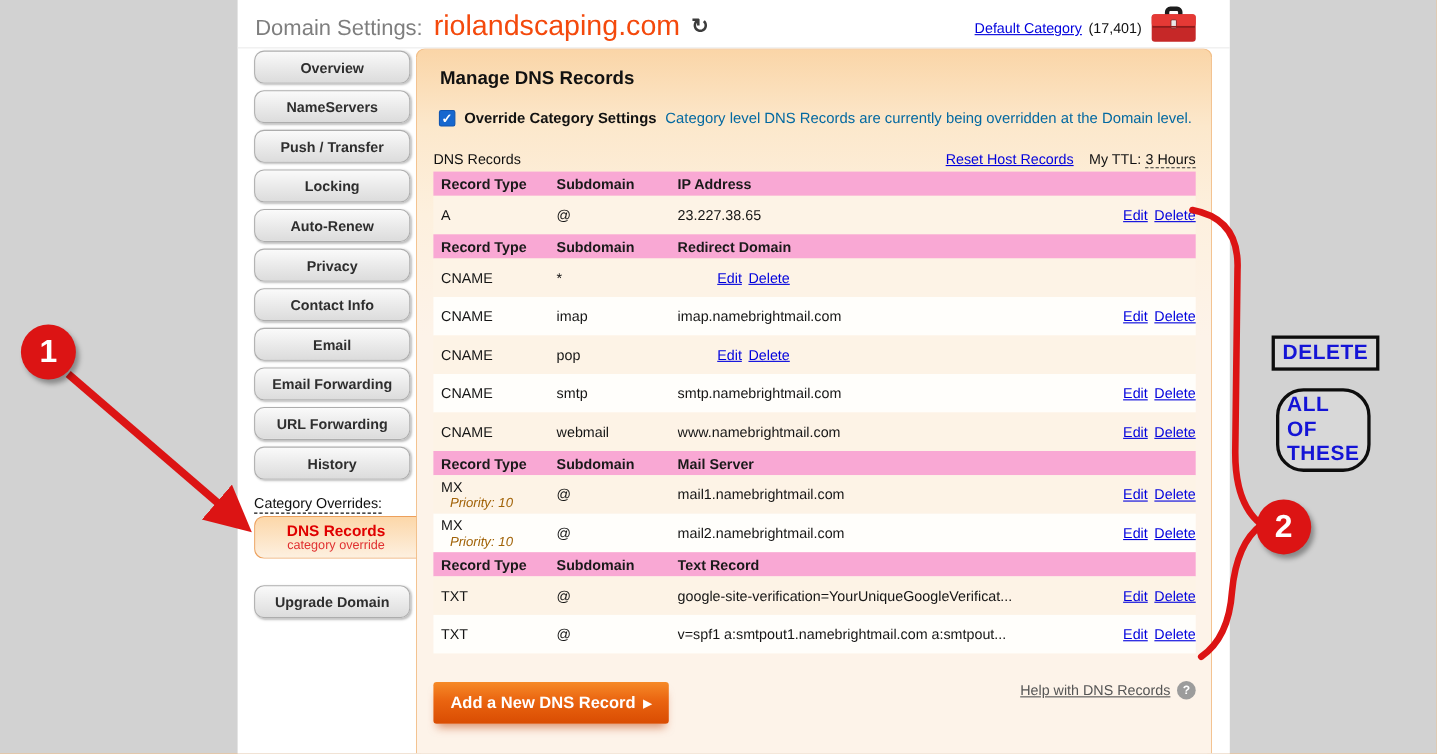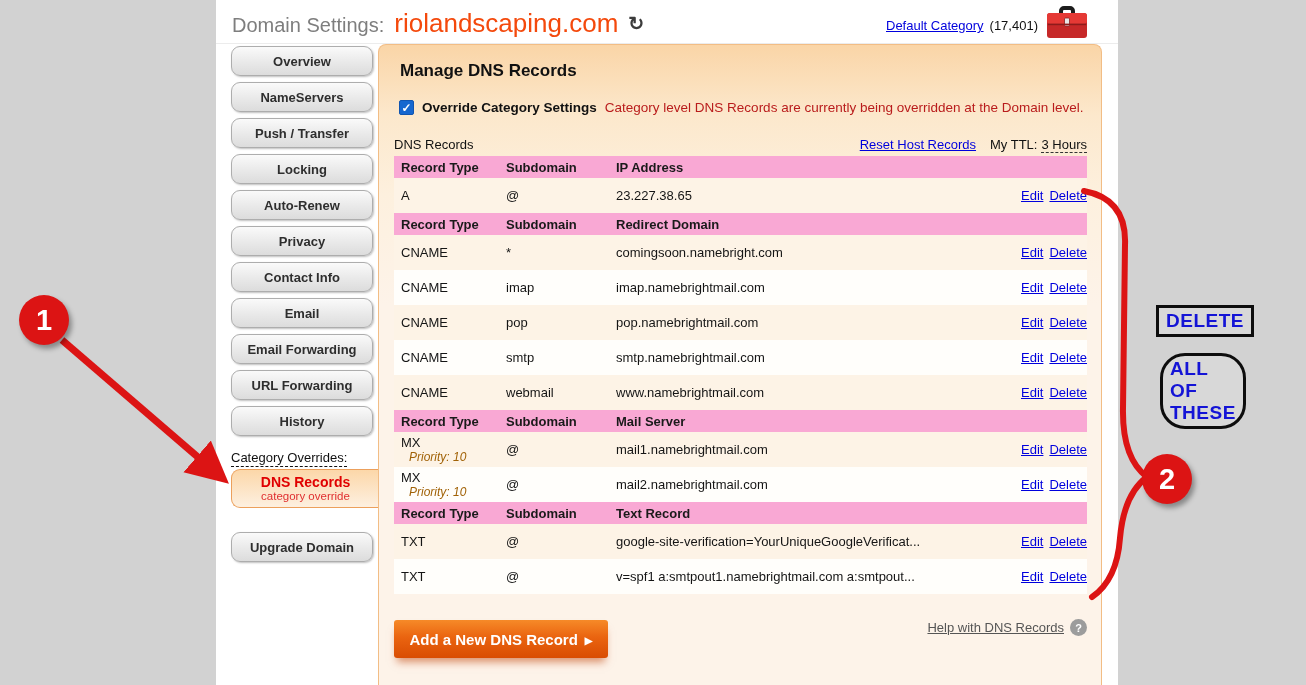--- a/index.html
+++ b/index.html
@@ -38,21 +38,21 @@
   
   .panel { position:absolute; left:378px; top:44px; width:724px; height:641px;
     border:1px solid #f2bd85; border-bottom:none; border-radius:8px 8px 0 0;
     background:linear-gradient(#fad5a7 0px,#fce8cc 70px,#fdf0de 150px,#fdf3e9 260px,#fdf3e9 100%); }
   .panel-title { position:absolute; left:400px; top:61px; font-size:17px; font-weight:bold; color:#111; }
   .ovr-row { position:absolute; left:399px; top:100px; display:flex; align-items:center; gap:8px; font-size:13.5px; }
   .chk { width:15px; height:15px; background:#1667cf; border:1px solid #1155b0; border-radius:2px;
     color:#fff; font-size:12px; font-weight:bold; display:flex; align-items:center; justify-content:center;
     line-height:1; cursor:pointer; }
   .ovr-label { font-weight:bold; color:#111; }
-  .ovr-warn { color:#b91c1c; }
+  .ovr-warn { color:#0369a1; }
   .tbl-meta { position:absolute; left:394px; top:137px; width:693px; display:flex; align-items:baseline; font-size:13px; color:#111; }
   .tbl-meta .spacer { flex:1; }
   .reset-link { color:#0000dd; text-decoration:underline; margin-right:14px; cursor:pointer; }
   .ttl-label { color:#111; }
   .ttl-value { border-bottom:1px dashed #333; margin-left:4px; cursor:pointer; }
 
   
   .tbl { position:absolute; left:394px; top:156px; width:693px; }
   .t-header { display:flex; align-items:center; height:22px; background:#f9a8d4;
     font-size:13px; font-weight:bold; color:#1a1a1a; }
@@ -190,37 +190,35 @@
         <div class="c-type">Record Type</div>
         <div class="c-sub">Subdomain</div>
         <div class="c-val">Redirect Domain</div>
         <div class="c-act"></div>
       </div>
       <div class="t-row">
         <div class="c-type">
           <div>CNAME</div>
         </div>
         <div class="c-sub">*</div>
-        <div class="c-val">comingsoon.namebright.com</div>
         <div class="c-act"><a class="lnk">Edit</a><a class="lnk">Delete</a></div>
       </div>
       <div class="t-row alt">
         <div class="c-type">
           <div>CNAME</div>
         </div>
         <div class="c-sub">imap</div>
         <div class="c-val">imap.namebrightmail.com</div>
         <div class="c-act"><a class="lnk">Edit</a><a class="lnk">Delete</a></div>
       </div>
       <div class="t-row">
         <div class="c-type">
           <div>CNAME</div>
         </div>
         <div class="c-sub">pop</div>
-        <div class="c-val">pop.namebrightmail.com</div>
         <div class="c-act"><a class="lnk">Edit</a><a class="lnk">Delete</a></div>
       </div>
       <div class="t-row alt">
         <div class="c-type">
           <div>CNAME</div>
         </div>
         <div class="c-sub">smtp</div>
         <div class="c-val">smtp.namebrightmail.com</div>
         <div class="c-act"><a class="lnk">Edit</a><a class="lnk">Delete</a></div>
       </div>

